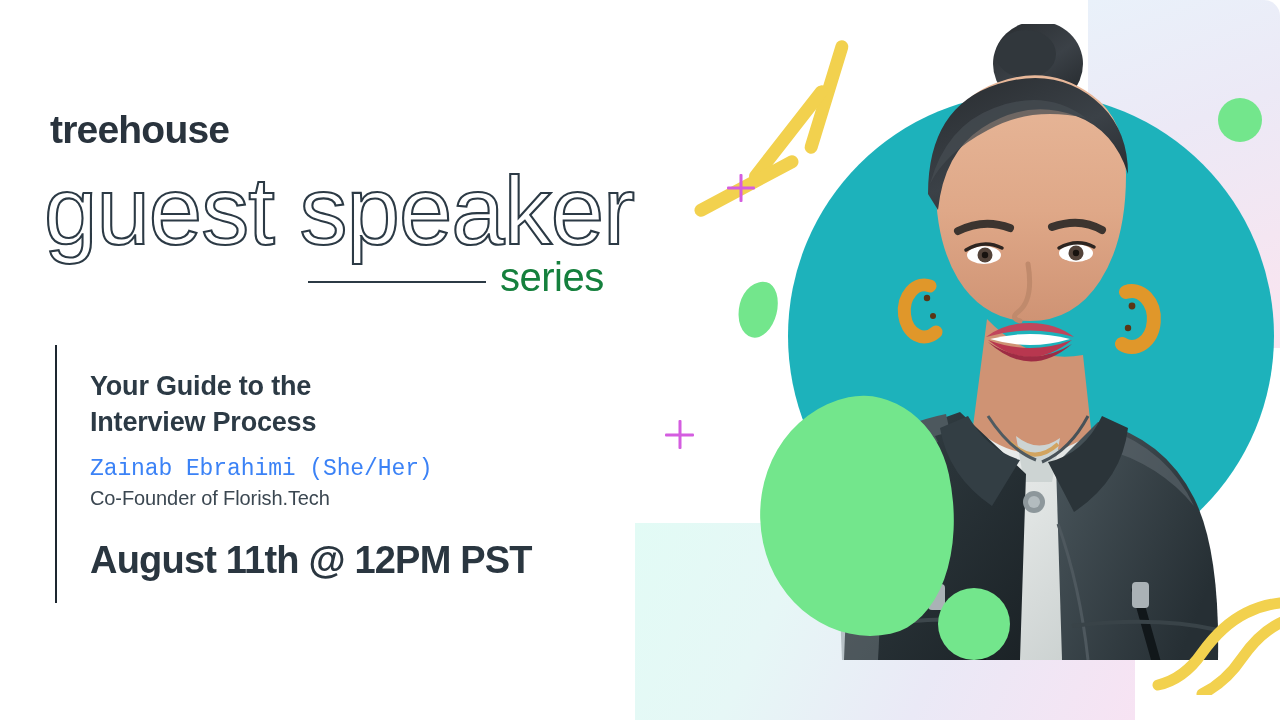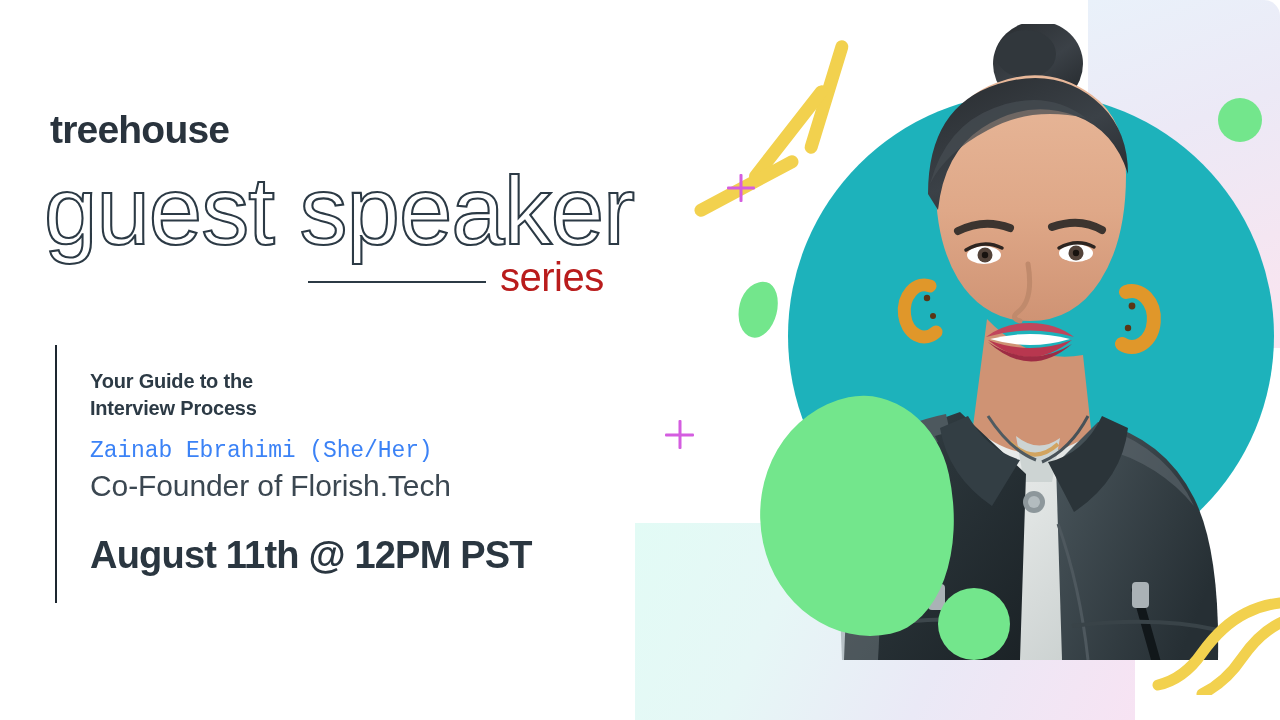--- a/index.html
+++ b/index.html
@@ -96,40 +96,40 @@
     position:absolute; left:44px; top:158px;
     width:600px; height:110px;
   }
   #series-rule {
     position:absolute; left:308px; top:281px;
     width:178px; height:2px; background:#2c3a45;
   }
   #series-label {
     position:absolute; left:500px; top:257px;
     font-size:40px; font-weight:400; letter-spacing:-0.5px;
-    color:#b91c1c; line-height:1;
+    color:#15803d; line-height:1;
   }
 
   #left-rule {
     position:absolute; left:55px; top:345px;
     width:2px; height:258px; background:#1d2730;
   }
 
   #talk-block { position:absolute; left:90px; top:368px; width:540px; }
   #talk-title {
-    font-size:20px; font-weight:600; line-height:1.34;
+    font-size:27px; font-weight:600; line-height:1.34;
     color:#2c3a45; letter-spacing:-0.2px; white-space:pre-line;
   }
   #speaker-name {
     margin-top:14px;
     font-size:23px; font-weight:400; line-height:1.34;
     color:#3b82f6; letter-spacing:-0.1px;font-family:Liberation Mono, monospace;
   }
   #speaker-role {
-    font-size:30px; font-weight:400; line-height:1.34;
+    font-size:20px; font-weight:400; line-height:1.34;
     color:#3b4751; letter-spacing:-0.1px;
   }
   #event-datetime {
     margin-top:28px;
     font-size:38px; font-weight:700; line-height:1.1;
     color:#2a3640; letter-spacing:-0.8px;
   }
 </style>
 </head>
 <body>

